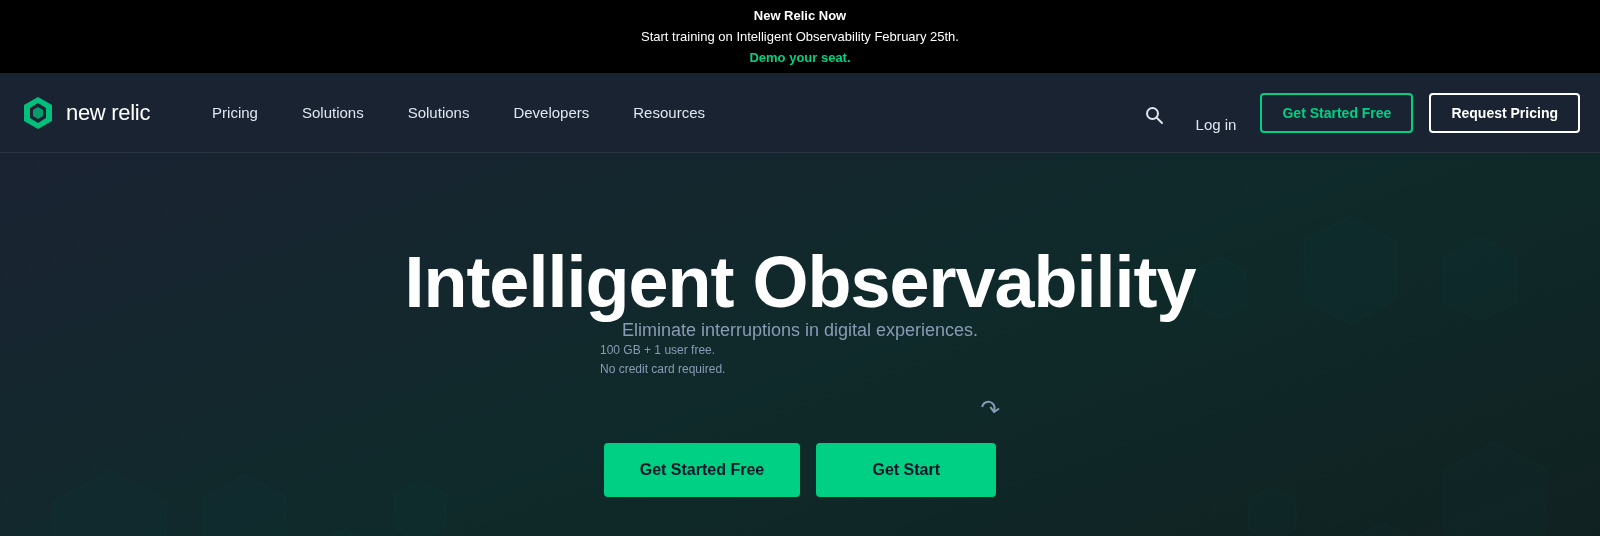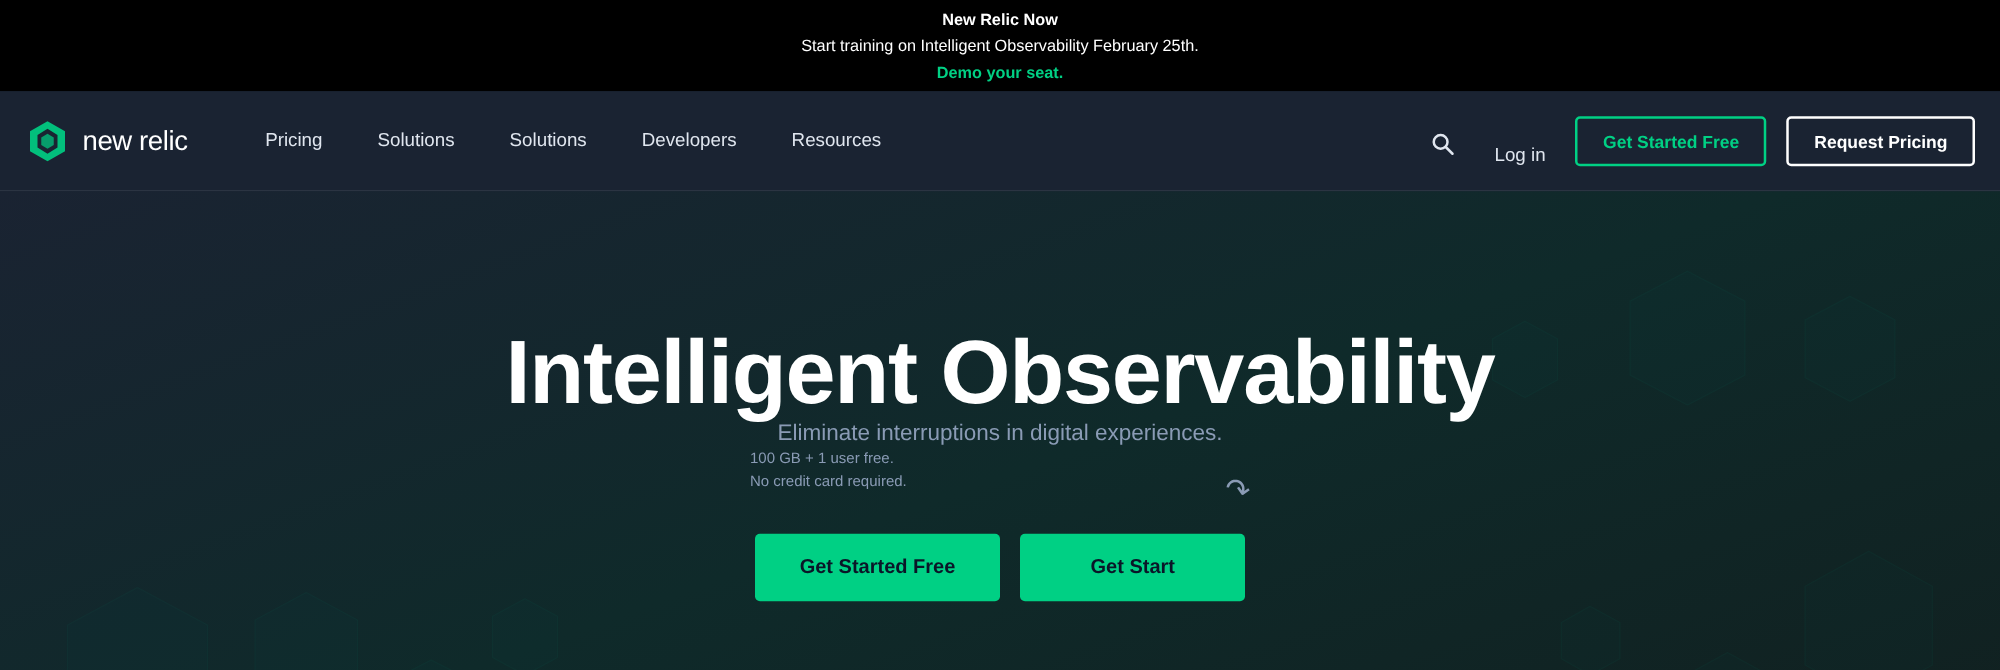--- a/index.html
+++ b/index.html
@@ -177,24 +177,23 @@
       align-self: flex-start;
     }
     .hero-cta-area {
       display: flex;
       flex-direction: column;
       align-items: center;
       gap: 16px;
     }
     .hero-note-wrapper {
       display: flex;
-      flex-direction: row;
+      flex-direction: column;
       align-items: flex-start;
       width: 400px;
-      justify-content: space-between;
     }
     .arrow-hint {
       font-size: 24px;
       color: #8a9bb5;
       margin-bottom: 4px;
       align-self: flex-end;
       transform: rotate(10deg);
       display: inline-block;
     }
     .hero-buttons {

